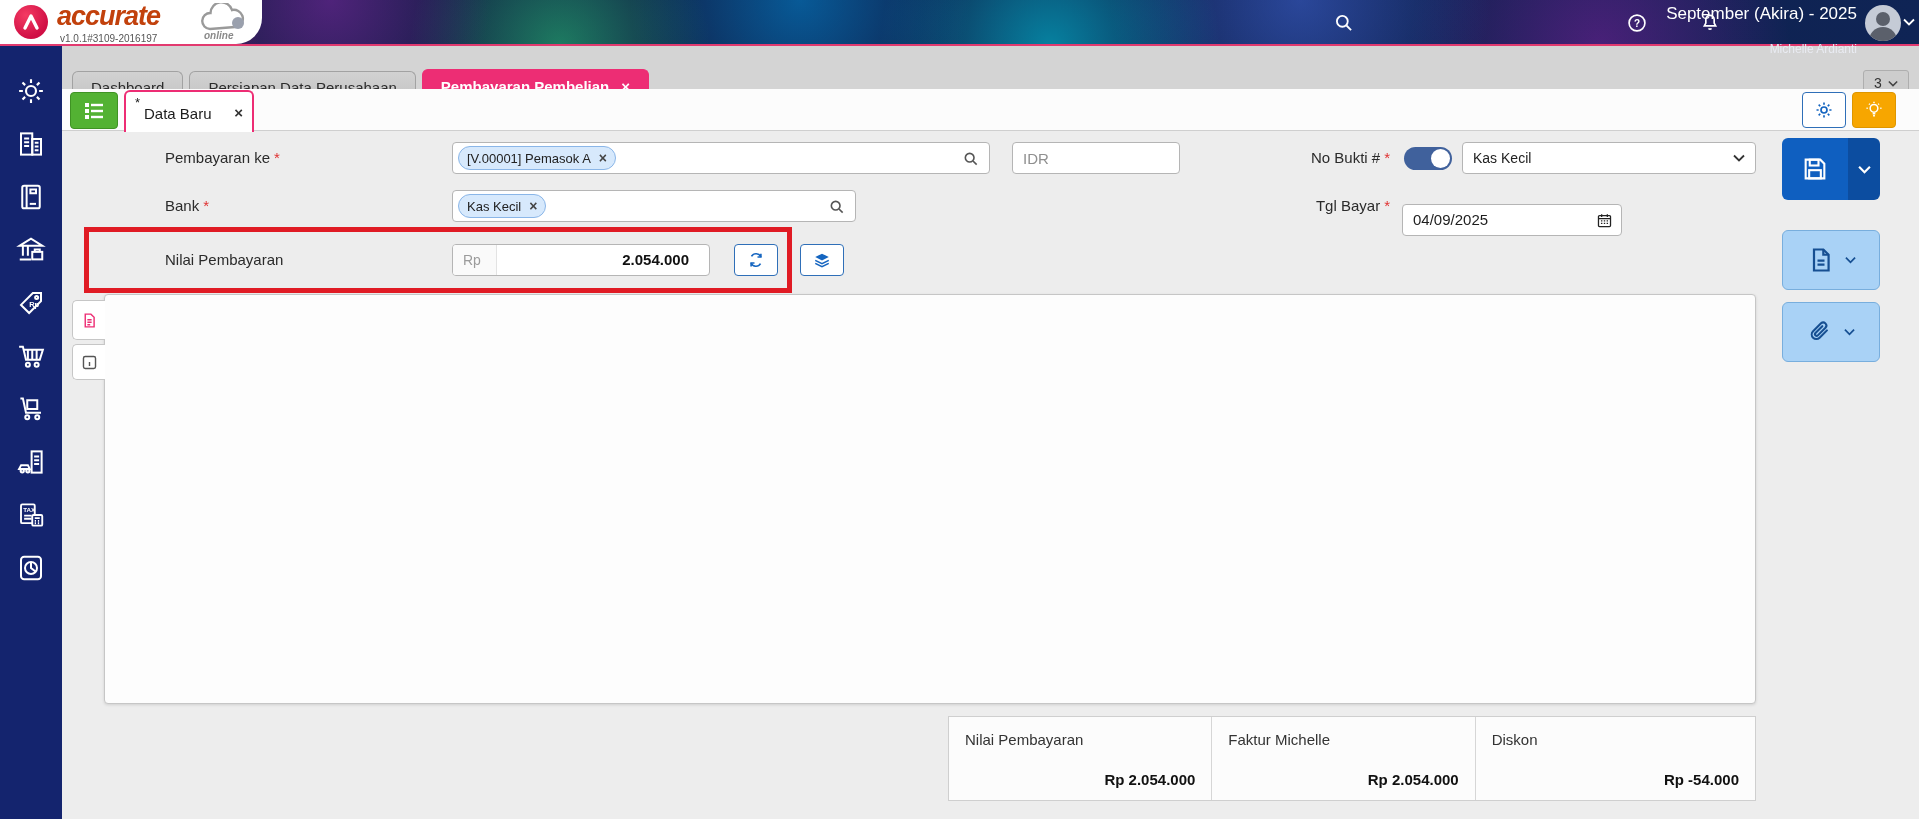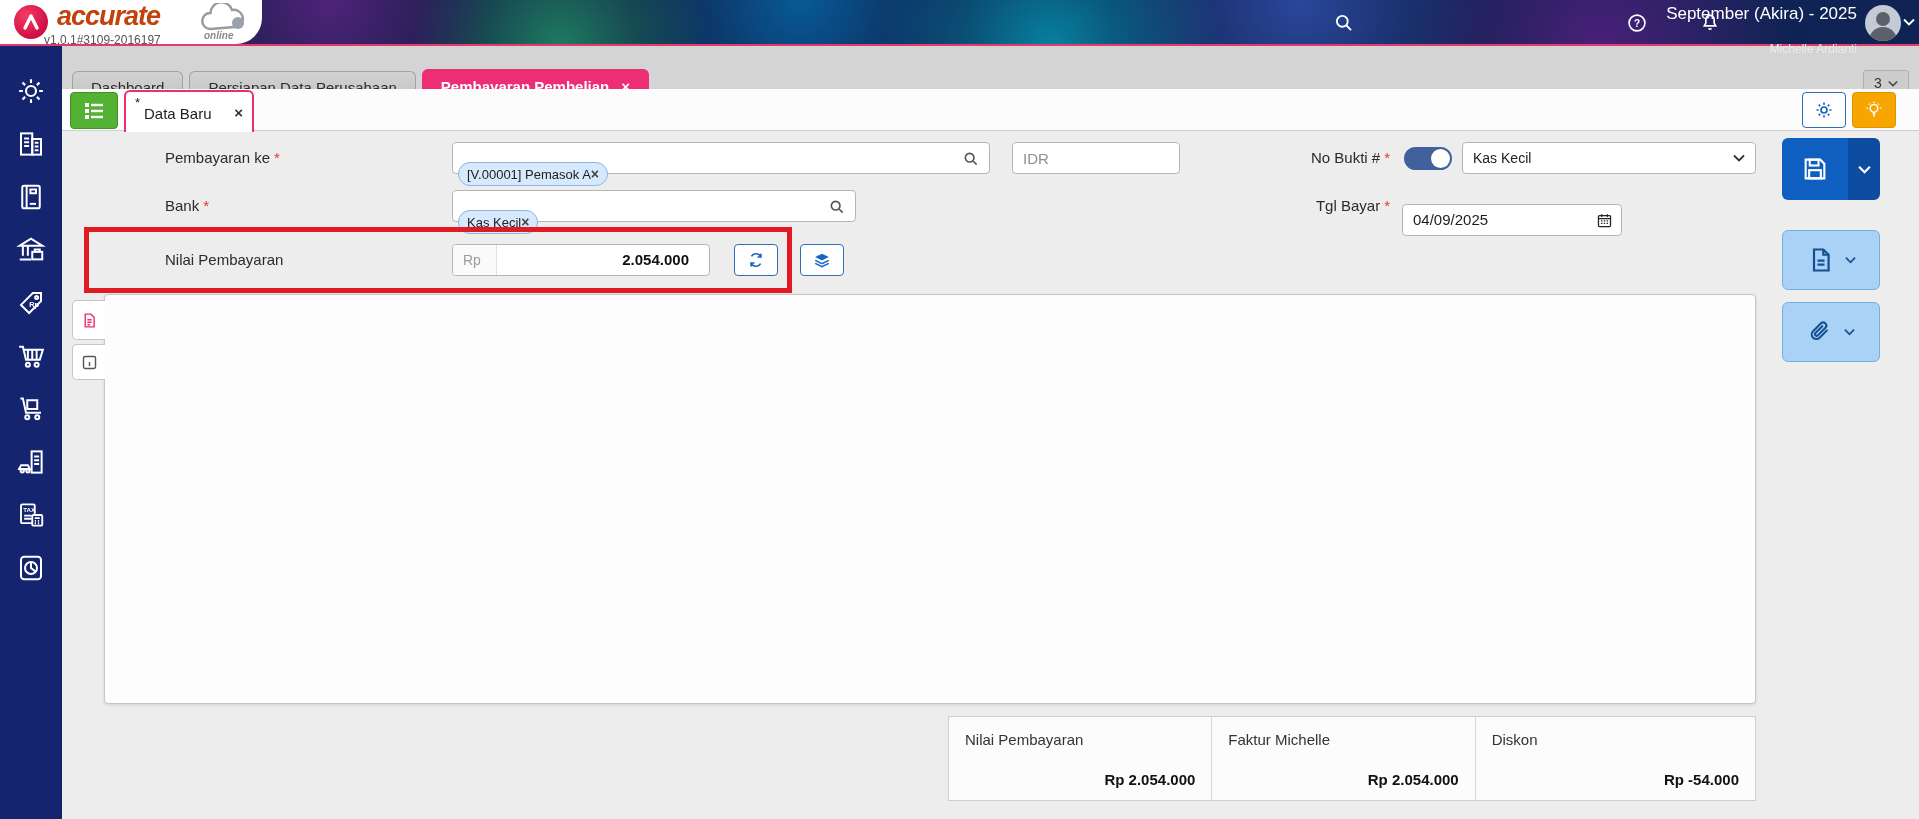--- a/index.html
+++ b/index.html
@@ -24,21 +24,21 @@
       radial-gradient(circle at 800px 0px, rgba(0,150,230,.5), rgba(0,150,230,0) 170px),
       radial-gradient(circle at 1050px 46px, rgba(0,210,230,.55), rgba(0,210,230,0) 170px),
       radial-gradient(circle at 1300px 0px, rgba(70,110,230,.5), rgba(70,110,230,0) 190px),
       radial-gradient(circle at 1600px 46px, rgba(160,30,180,.4), rgba(160,30,180,0) 190px),
       linear-gradient(90deg,#131b3e,#0e1e4a 55%,#0f2455);
     border-bottom:2px solid #e23a6f; z-index:30;}
   .logo-plate{left:0;top:0;width:262px;height:44px;background:#fff;border-radius:0 0 26px 0;}
   .logo-circle{left:14px;top:5px;width:34px;height:34px;border-radius:50%;
     background:radial-gradient(circle at 35% 30%,#f43b63,#d00f45 70%);}
   .brand{left:57px;top:1px;font-size:27px;font-style:italic;font-weight:bold;color:#c2410c;letter-spacing:-1px;}
-  .brand-version{left:44px;top:33px;font-size:12px;color:#555;}
+  .brand-version{left:60px;top:33px;font-size:10px;color:#555;}
   .cloud-wrap{left:196px;top:3px;width:58px;height:38px;}
   .cloud-online{position:absolute;left:8px;bottom:0;font-size:10px;font-style:italic;font-weight:bold;color:#8a8a8a;}
   .header-dot{left:232px;top:17px;width:12px;height:12px;border-radius:50%;background:#9aa0ad;}
   .hicon{top:13px;color:#fff;cursor:pointer;}
   .period-block{right:62px;top:4px;text-align:right;color:#fff;}
   .period-line1{font-size:17px;margin-left:12px;}
   .period-line2{font-size:12px;color:#e9ebf2;margin-top:18px;}
   .avatar{right:18px;top:5px;width:36px;height:36px;border-radius:50%;background:#c5cbd6;overflow:hidden;}
   .hdr-caret{right:4px;top:18px;color:#fff;}
 
@@ -72,22 +72,22 @@
   .databaru-close{position:absolute;right:9px;top:12px;font-size:15px;font-weight:bold;color:#333;cursor:pointer;}
   .gear-btn{left:1802px;top:92px;width:44px;height:36px;background:#fff;border:1px solid #2f6fb8;
     border-radius:4px;display:flex;align-items:center;justify-content:center;color:var(--primary-blue);cursor:pointer;}
   .lamp-btn{left:1852px;top:92px;width:44px;height:36px;background:var(--orange);border:1px solid #de9600;
     border-radius:4px;display:flex;align-items:center;justify-content:center;color:#fff;cursor:pointer;}
 
   
   .flabel{font-size:15px;color:#2b2b2b;line-height:32px;height:32px;}
   .req{color:#e03131;margin-left:4px;}
   .finput{background:#fff;border:1px solid #b5b5b5;border-radius:4px;height:32px;}
-  .chip{display:inline-flex;align-items:center;gap:0;background:var(--chip-bg);
-    border:1px solid var(--chip-border);border-radius:12px;height:24px;margin:19px 0 0 5px;
+  .chip{display:inline-flex;align-items:center;gap:8px;background:var(--chip-bg);
+    border:1px solid var(--chip-border);border-radius:12px;height:24px;margin:3px 0 0 5px;
     padding:0 8px;font-size:13px;color:#222;}
   .chip .close-x{font-weight:bold;color:#444;cursor:pointer;font-size:14px;}
   .input-mag{position:absolute;right:10px;top:8px;color:#555;cursor:pointer;}
   .lbl-pembayaran{left:165px;top:142px;}
   .inp-pembayaran{left:452px;top:142px;width:538px;}
   .inp-idr{left:1012px;top:142px;width:168px;font-size:15px;color:#8f8f8f;padding-left:10px;line-height:30px;}
   .lbl-nobukti{left:1252px;top:142px;width:138px;text-align:right;}
   .toggle{left:1404px;top:147px;width:48px;height:23px;background:#40619c;border-radius:12px;cursor:pointer;}
   .toggle-knob{position:absolute;right:2px;top:2px;width:19px;height:19px;border-radius:50%;background:#fff;}
   .sel-nobukti{left:1462px;top:142px;width:294px;font-size:14px;color:#222;line-height:30px;

